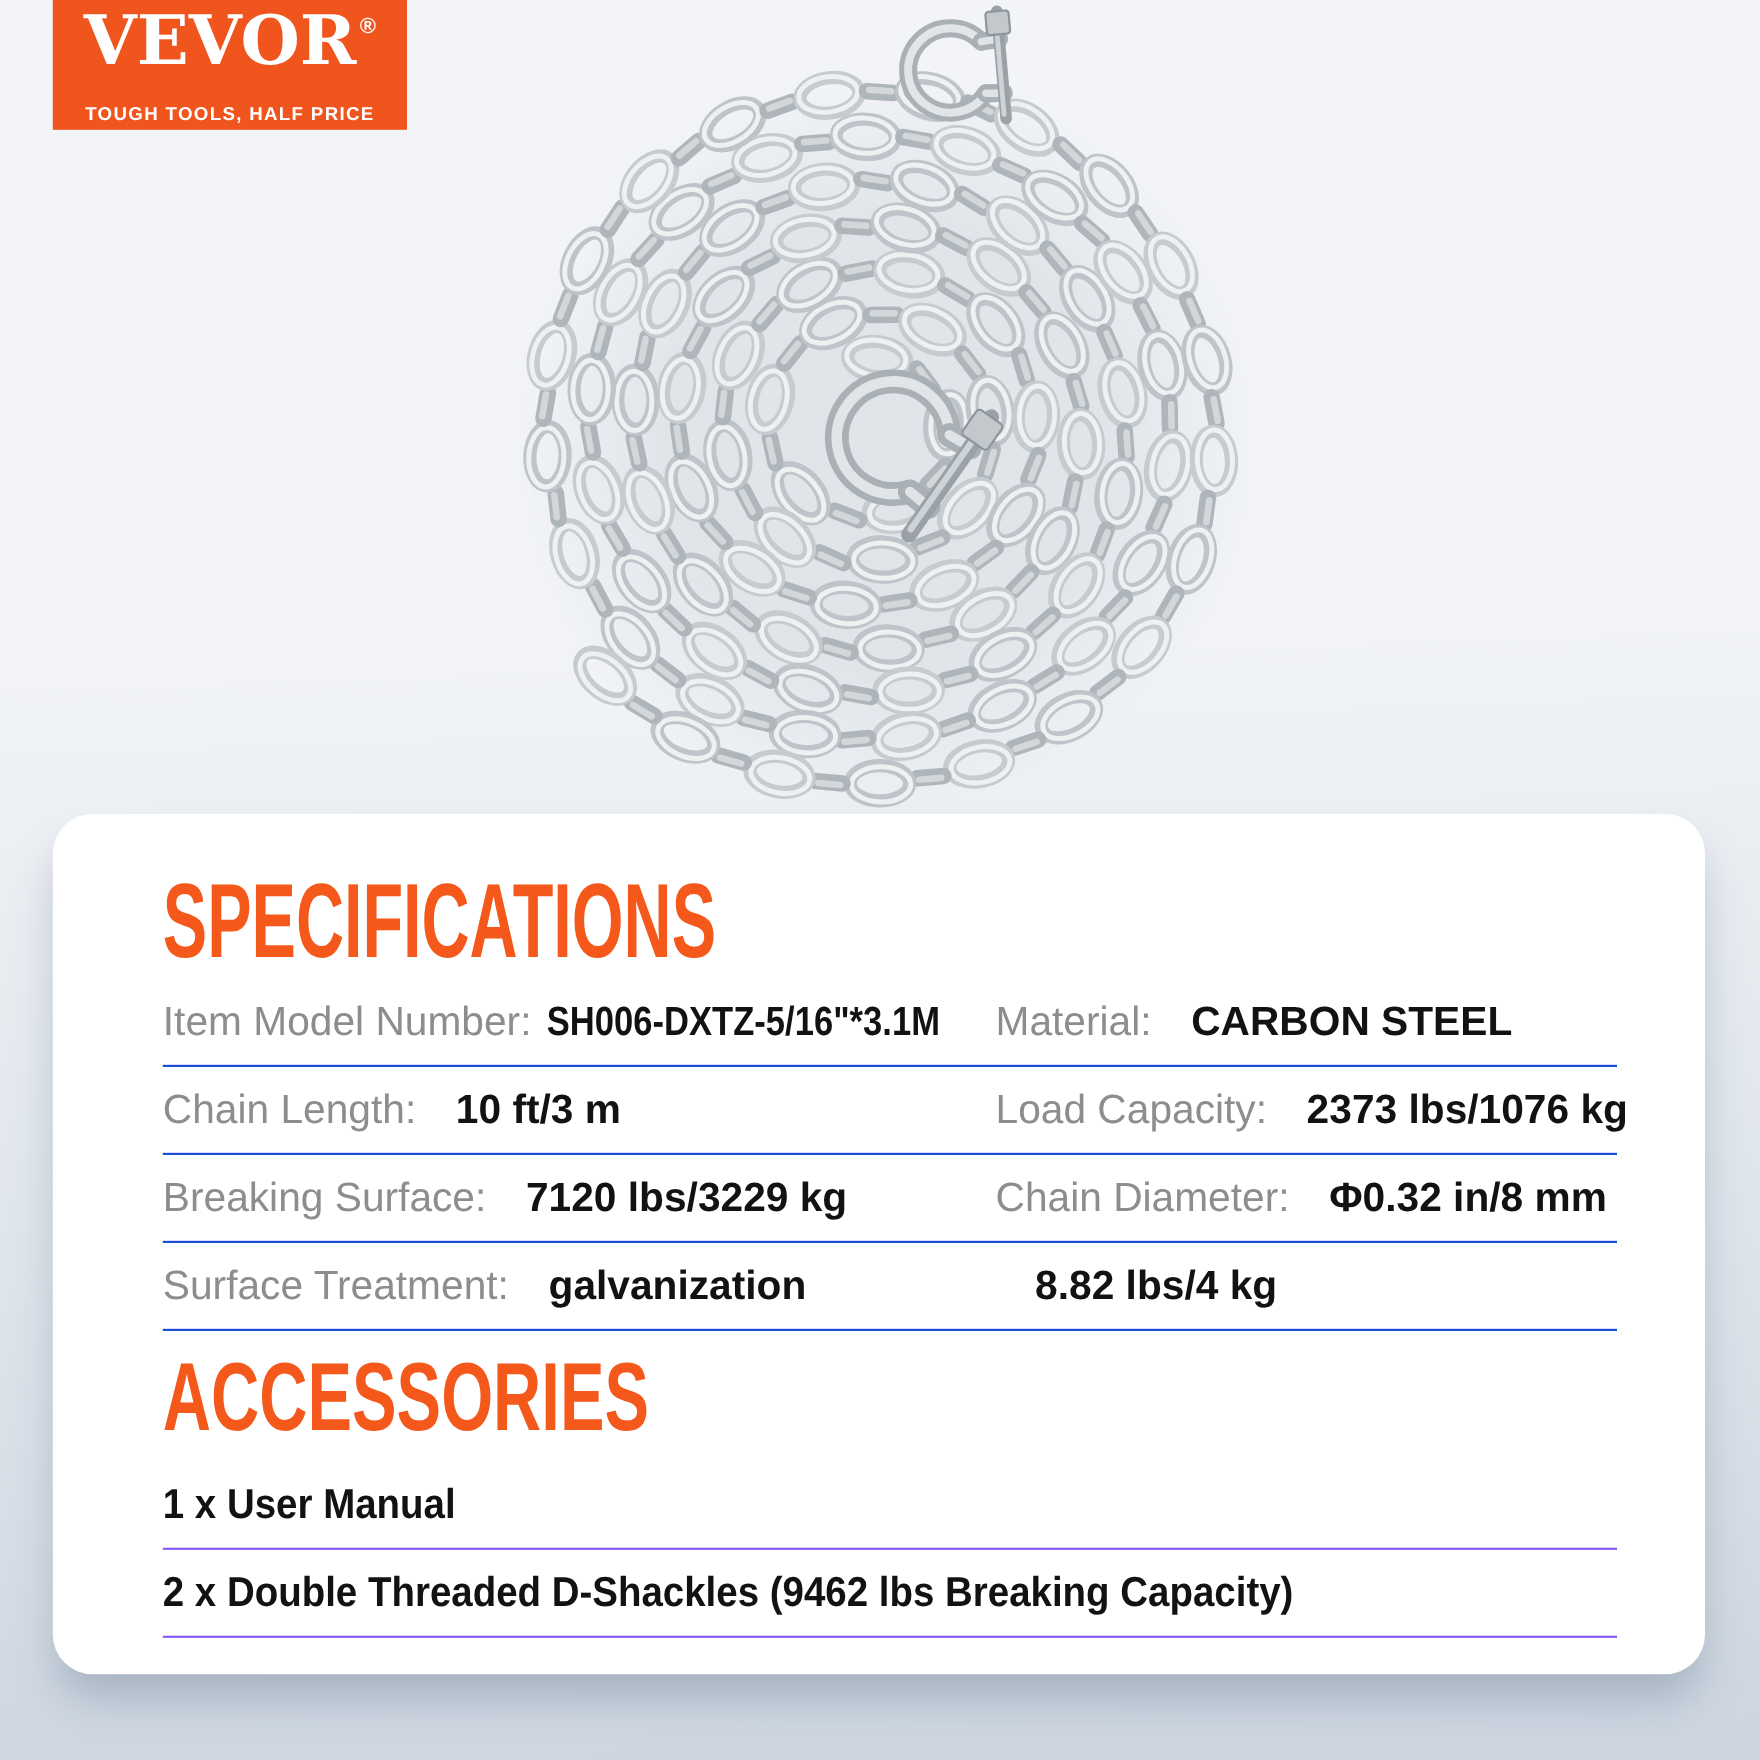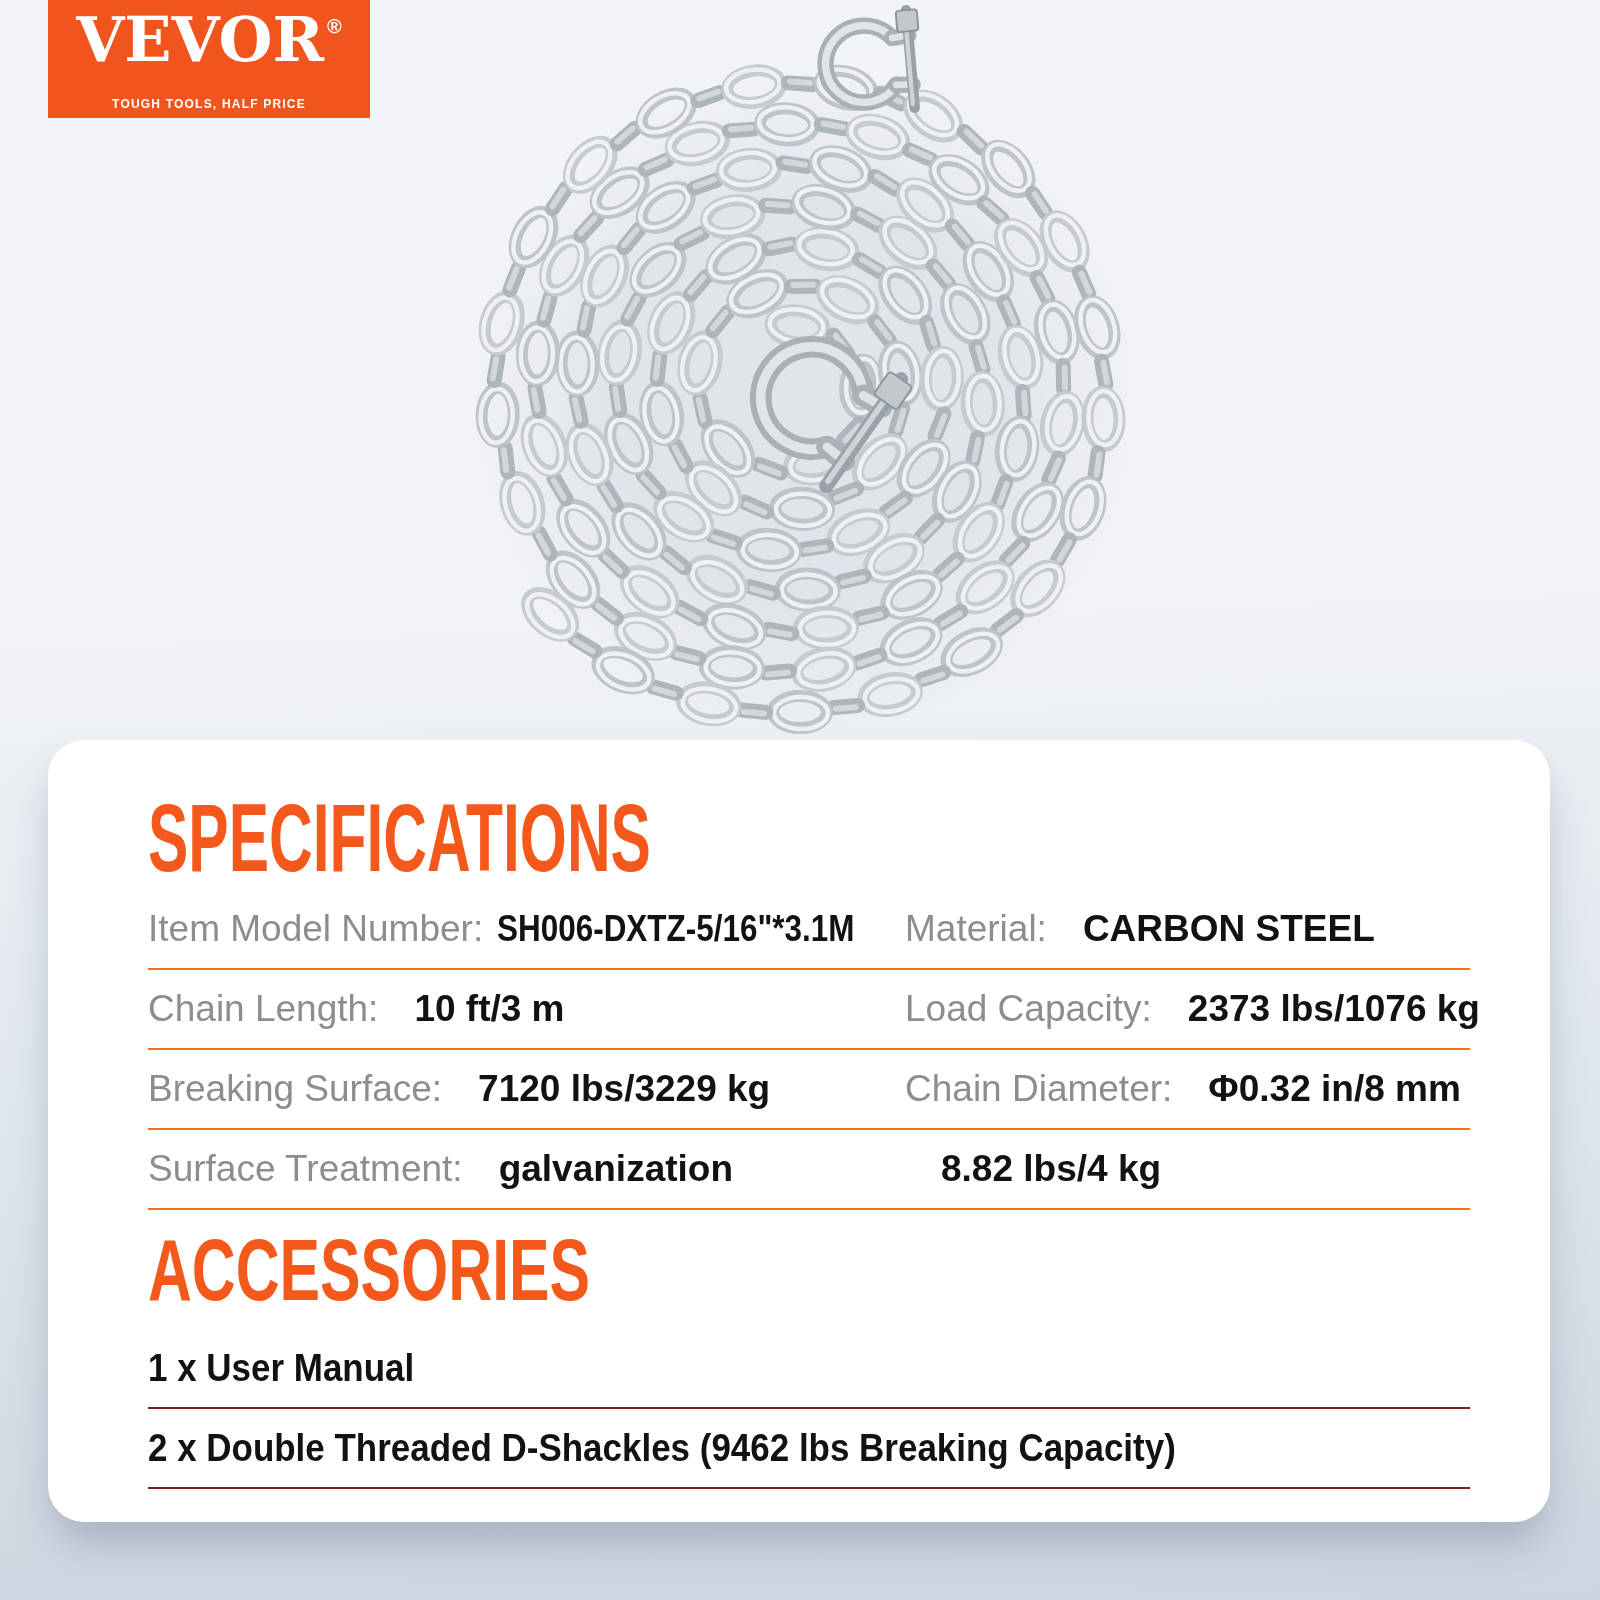--- a/index.html
+++ b/index.html
@@ -14,21 +14,21 @@
     background:var(--brand-orange,#F0551E);
     display:flex;flex-direction:column;align-items:center;justify-content:center;
     padding-top:2px;box-sizing:border-box;
   }
   .logo-word{
     color:#fff;font-family:"DejaVu Serif", serif;font-weight:bold;
     font-size:62px;line-height:1;letter-spacing:0px;white-space:nowrap;
   }
   .logo-word sup{font-size:20px;vertical-align:28px;margin-left:3px;font-family:"Liberation Sans",sans-serif;}
   .logo-tag{
-    color:#fff;font-weight:bold;font-size:12px;letter-spacing:1.2px;
+    color:#fff;font-weight:bold;font-size:17px;letter-spacing:1.2px;
     margin-top:26px;white-space:nowrap;
   }
   
   .hero{position:absolute;left:440px;top:0;width:700px;height:745px;margin:0;}
   
   .card{
     position:absolute;left:48px;top:740px;width:1502px;height:782px;
     background:#fff;border-radius:36px;box-sizing:border-box;
     padding:12px 80px 0 100px;
     box-shadow:0 26px 40px -6px rgba(96,112,138,.38);
@@ -37,35 +37,35 @@
     color:var(--heading-orange,#F4591B);
     font-weight:bold;line-height:1.04;margin:0;
     transform-origin:0 50%;white-space:nowrap;
   }
   .card h1{font-size:96px;margin-top:36px;transform:scaleX(.63);}
   .card h2{font-size:88px;margin-top:14px;transform:scaleX(.69);}
   
   .spec-table{margin-top:2px;}
   .spec-row{
     display:flex;align-items:center;height:80px;box-sizing:border-box;
-    border-bottom:2px solid #f97316;white-space:nowrap;
+    border-bottom:2px solid #1d4ed8;white-space:nowrap;
   }
   .cell{display:flex;align-items:center;}
   .cell.left{width:757px;flex:none;}
   .cell.right{flex:1;}
   .lab{font-size:37px;color:#8d8d8d;}
   .val{font-size:37px;color:#121212;font-weight:bold;margin-left:36px;display:inline-block;}
   .spec-row.r0 .cell.left .val{margin-left:14px;transform:scaleX(.85);transform-origin:0 50%;}
   .spec-row.r2 .cell.left .val,
   .spec-row.r3 .cell.left .val{}
   
   .acc-list{margin-top:14px;}
   .acc-row{
     display:flex;align-items:center;height:80px;box-sizing:border-box;
-    border-bottom:2px solid #7f1d1d;white-space:nowrap;
+    border-bottom:2px solid #8b5cf6;white-space:nowrap;
   }
   .acc-text{
     font-size:38px;font-weight:bold;color:#121212;display:inline-block;
     transform:scaleX(.92);transform-origin:0 50%;
   }
 </style>
 </head>
 <body>
 
 <div class="stage">

